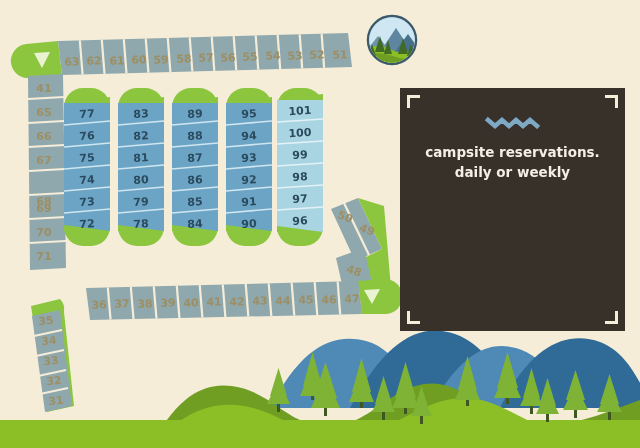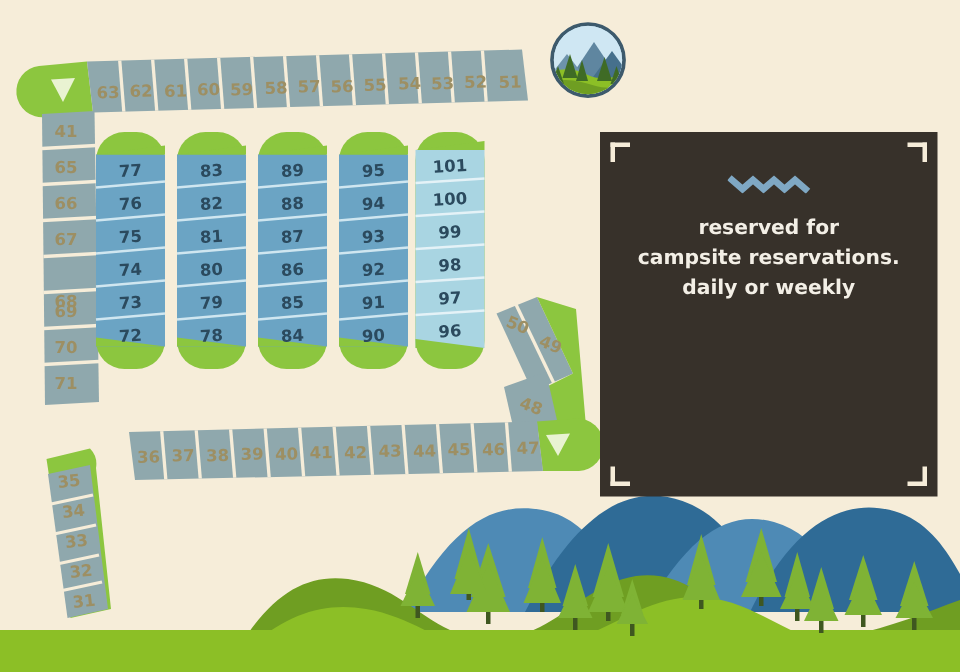--- a/index.html
+++ b/index.html
@@ -424,17 +424,16 @@
   <span class="corner br"></span>
 
   <div class="panel-title">
   </div>
 
   <svg class="wave" width="56" height="14" viewBox="0 0 56 14">
     <path d="M3,5 L10,11 L17,5 L24,11 L31,5 L38,11 L45,5 L52,11" fill="none" stroke="#7fa8c4" stroke-width="4.5" stroke-linecap="square" stroke-linejoin="miter"></path>
   </svg>
 
   <div class="panel-body">
-    <div>reserved for</div>
     <div>campsite reservations.</div>
     <div>daily or weekly</div>
   </div>
 </div>
 
 </body></html>

